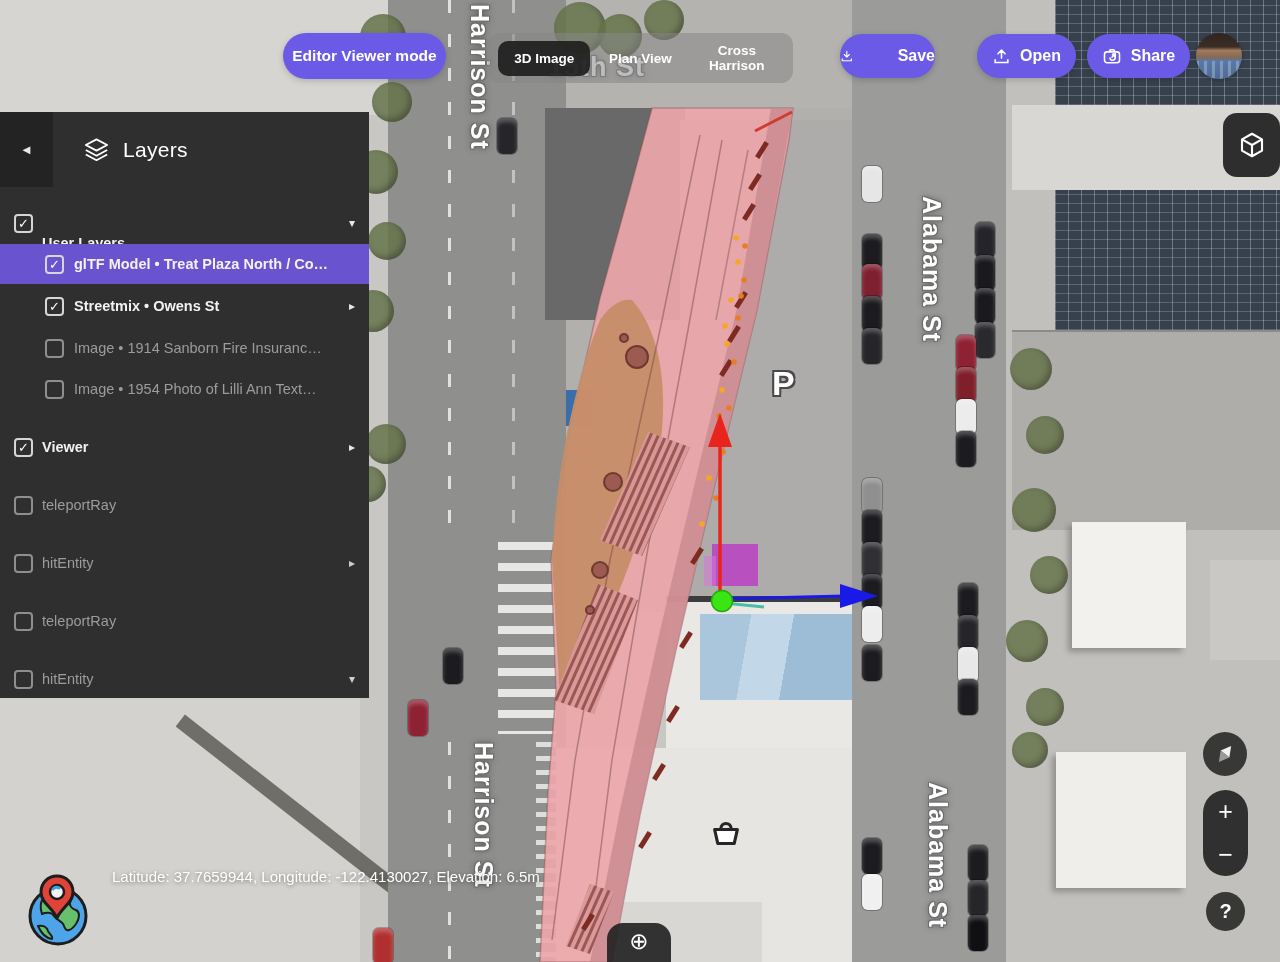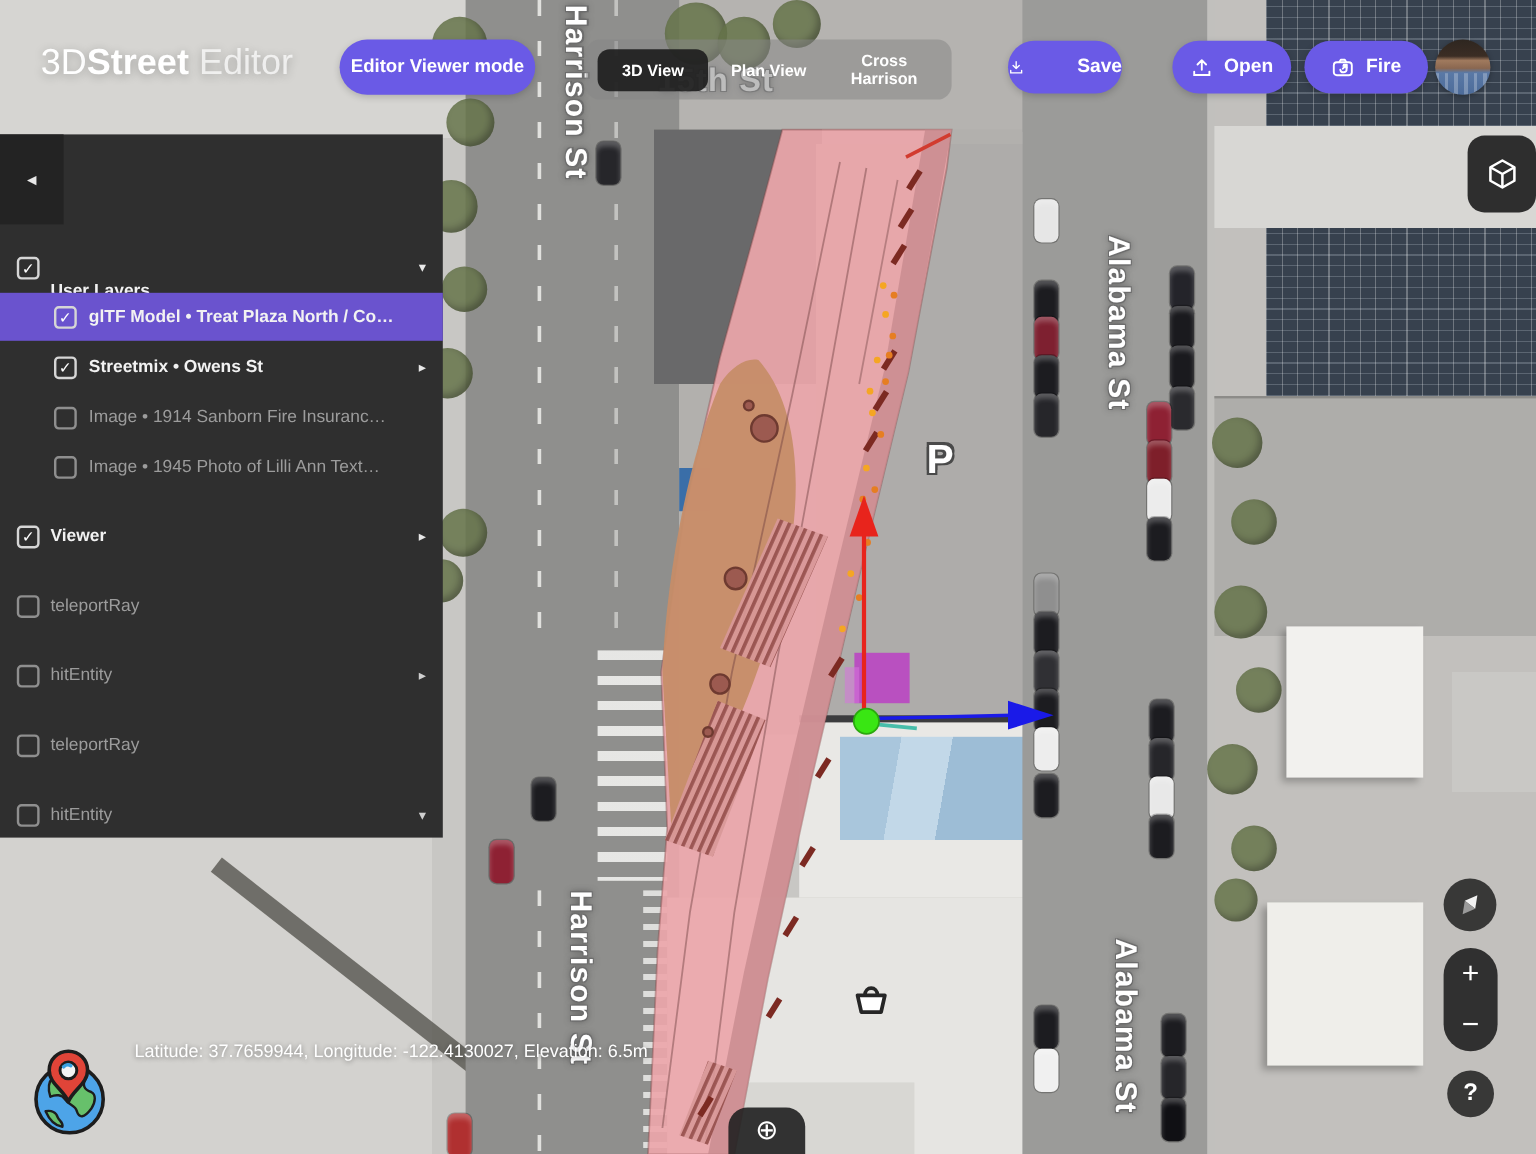--- a/index.html
+++ b/index.html
@@ -257,28 +257,25 @@
       <rect x="704" y="556" width="12" height="30" fill="#d774dd" fill-opacity="0.55"></rect>
       <line x1="724" y1="603" x2="764" y2="607" stroke="#2ab5a0" stroke-width="3" stroke-opacity=".85"></line>
       <line x1="720" y1="598" x2="720" y2="444" stroke="#e8241c" stroke-width="3.5"></line>
       <polygon points="720,413 708,447 732,447" fill="#e8241c"></polygon>
       <line x1="717" y1="599" x2="844" y2="596" stroke="#1a1ae8" stroke-width="3"></line>
       <polygon points="878,596 840,584 840,608" fill="#1a1ae8"></polygon>
       <circle cx="722" cy="601" r="10.5" fill="#39e613" stroke="#2aa80e" stroke-width="1.5"></circle>
     </g>
   </svg>
 
-  <div class="abs brand">
-    <span class="b1">3D</span><span class="b2">Street</span><span class="b3"> Editor</span>
-  </div>
 
   <button class="pill-btn" id="enter-viewer">Editor Viewer mode</button>
 
   <div class="tabbar">
-    <div class="tab active">3D View</div>
+    <div class="tab active">3D Image</div>
     <div class="tab">Plan View</div>
     <div class="tab">Cross Harrison</div>
   </div>
 
   <button class="pill-btn" id="save-btn">
     <svg width="19" height="19" viewBox="0 0 24 24">
       <path d="M12 3v10M12 13l4.5-4.5M12 13 7.5 8.5" fill="none" stroke="#fff" stroke-width="2" stroke-linecap="round" stroke-linejoin="round"></path>
       <path d="M4 16v3.5h16V16" fill="none" stroke="#fff" stroke-width="2" stroke-linecap="round"></path>
     </svg>
     <span>Save</span>
@@ -292,27 +289,35 @@
     <span>Open</span>
   </button>
 
   <button class="pill-btn" id="share-btn">
     <svg width="20" height="20" viewBox="0 0 24 24">
       <rect x="3" y="7" width="18" height="13" rx="3" fill="none" stroke="#fff" stroke-width="1.9"></rect>
       <path d="M8.5 7 10 4.5h4L15.5 7" fill="none" stroke="#fff" stroke-width="1.9" stroke-linejoin="round"></path>
       <path d="M9.5 14.5a3.2 3.2 0 1 0 3-3.8" fill="none" stroke="#fff" stroke-width="1.9" stroke-linecap="round"></path>
       <path d="M12 13.5l4-4M16 9.5h-3M16 9.5v3" fill="none" stroke="#fff" stroke-width="1.9" stroke-linecap="round"></path>
     </svg>
-    <span>Fire</span>
+    <span>Share</span>
   </button>
 
   <div class="abs avatar"></div>
 
   <div id="layers-panel">
     <button id="panel-collapse"><span>◄</span></button>
+    <div class="panel-head">
+      <svg width="27" height="27" viewBox="0 0 24 24">
+        <path d="M12 3 2.5 8 12 13l9.5-5L12 3z" fill="none" stroke="#fff" stroke-width="1.6" stroke-linejoin="round"></path>
+        <path d="M2.5 12.5 12 17.5l9.5-5" fill="none" stroke="#fff" stroke-width="1.6" stroke-linejoin="round"></path>
+        <path d="M2.5 16.5 12 21.5l9.5-5" fill="none" stroke="#fff" stroke-width="1.6" stroke-linejoin="round"></path>
+      </svg>
+      <span class="panel-title">Layers</span>
+    </div>
     <div id="layer-list">
         <div class="layer-row" style="top: 91px;">
           <span class="cb" style="left: 14px;">✓</span>
           <span class="layer-label" style="left: 42px; margin-top: 40px;">User Layers</span>
           <span class="chev">▾</span>
         </div>
         <div class="layer-row selected" style="top: 132px;">
           <span class="cb" style="left: 45px;">✓</span>
           <span class="layer-label" style="left: 74px;">glTF Model • Treat Plaza North / Co…</span>
         </div>
@@ -320,21 +325,21 @@
           <span class="cb" style="left: 45px;">✓</span>
           <span class="layer-label" style="left: 74px;">Streetmix • Owens St</span>
           <span class="chev">▸</span>
         </div>
         <div class="layer-row dim" style="top: 216px;">
           <span class="cb" style="left: 45px;"></span>
           <span class="layer-label" style="left: 74px;">Image • 1914 Sanborn Fire Insuranc…</span>
         </div>
         <div class="layer-row dim" style="top: 257px;">
           <span class="cb" style="left: 45px;"></span>
-          <span class="layer-label" style="left: 74px;">Image • 1945 Photo of Lilli Ann Text…</span>
+          <span class="layer-label" style="left: 74px;">Image • 1954 Photo of Lilli Ann Text…</span>
         </div>
         <div class="layer-row" style="top: 315px;">
           <span class="cb" style="left: 14px;">✓</span>
           <span class="layer-label" style="left: 42px;">Viewer</span>
           <span class="chev">▸</span>
         </div>
         <div class="layer-row dim" style="top: 373px;">
           <span class="cb" style="left: 14px;"></span>
           <span class="layer-label" style="left: 42px;">teleportRay</span>
         </div>

